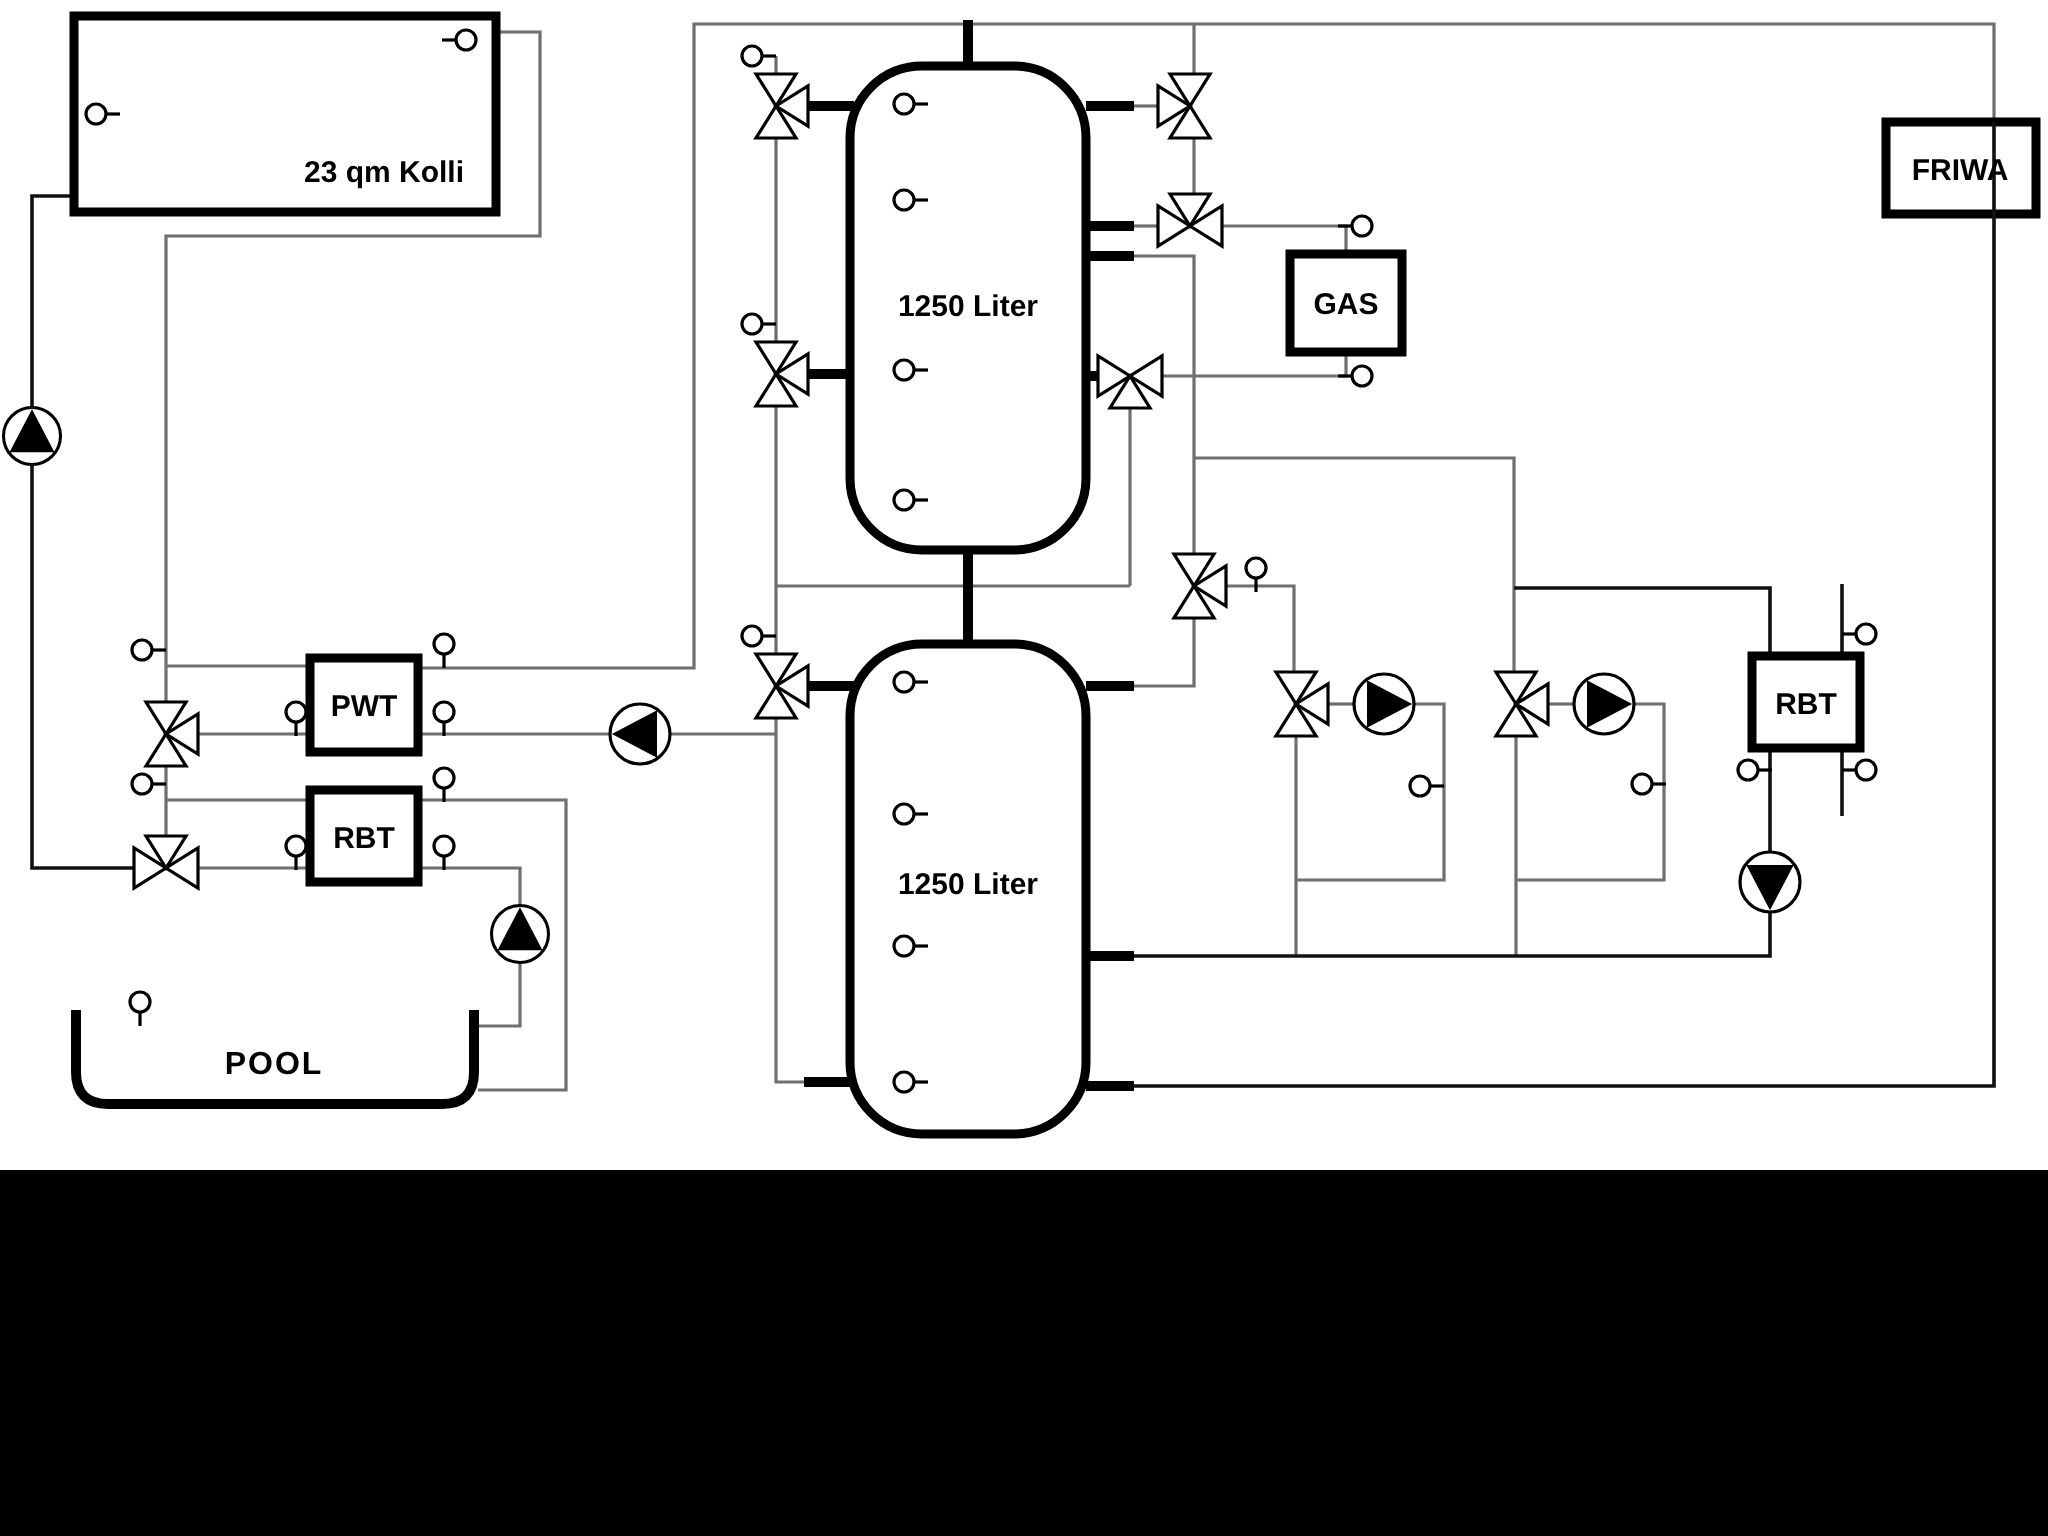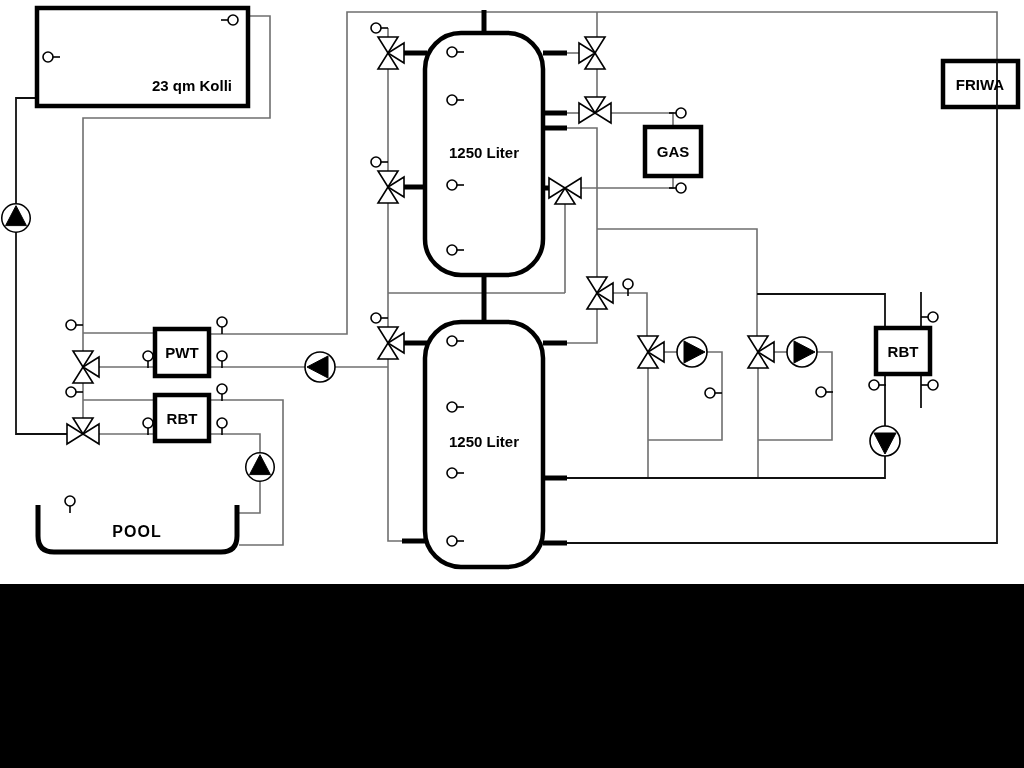--- a/index.html
+++ b/index.html
@@ -1,16 +1,16 @@
 <!DOCTYPE html>
 <html><head>
 <meta charset="utf-8">
 <style>
   html,body{margin:0;padding:0;background:#000;}
-  .stage{position:relative;width:1024px;height:584px;background:#b91c1c;overflow:hidden;}
+  .stage{position:relative;width:1024px;height:768px;background:#b91c1c;overflow:hidden;}
   svg{display:block;}
   .pipe{stroke:#6f6f6f;stroke-width:1.6;fill:none;}
   .pipe-dark{stroke:#111;stroke-width:1.8;fill:none;}
   .thick{stroke:#000;stroke-width:5;fill:none;}
   .box{fill:#fff;stroke:#000;stroke-width:4.5;}
   .sym{fill:#fff;stroke:#000;stroke-width:1.6;stroke-linejoin:miter;}
   .symfill{fill:#000;stroke:#000;stroke-width:1;}
   .sensor-line{stroke:#000;stroke-width:1.6;}
   .sensor-circ{fill:#fff;stroke:#000;stroke-width:1.6;}
   .lbl{font:bold 15px "Liberation Sans", sans-serif;fill:#000;text-anchor:middle;}

